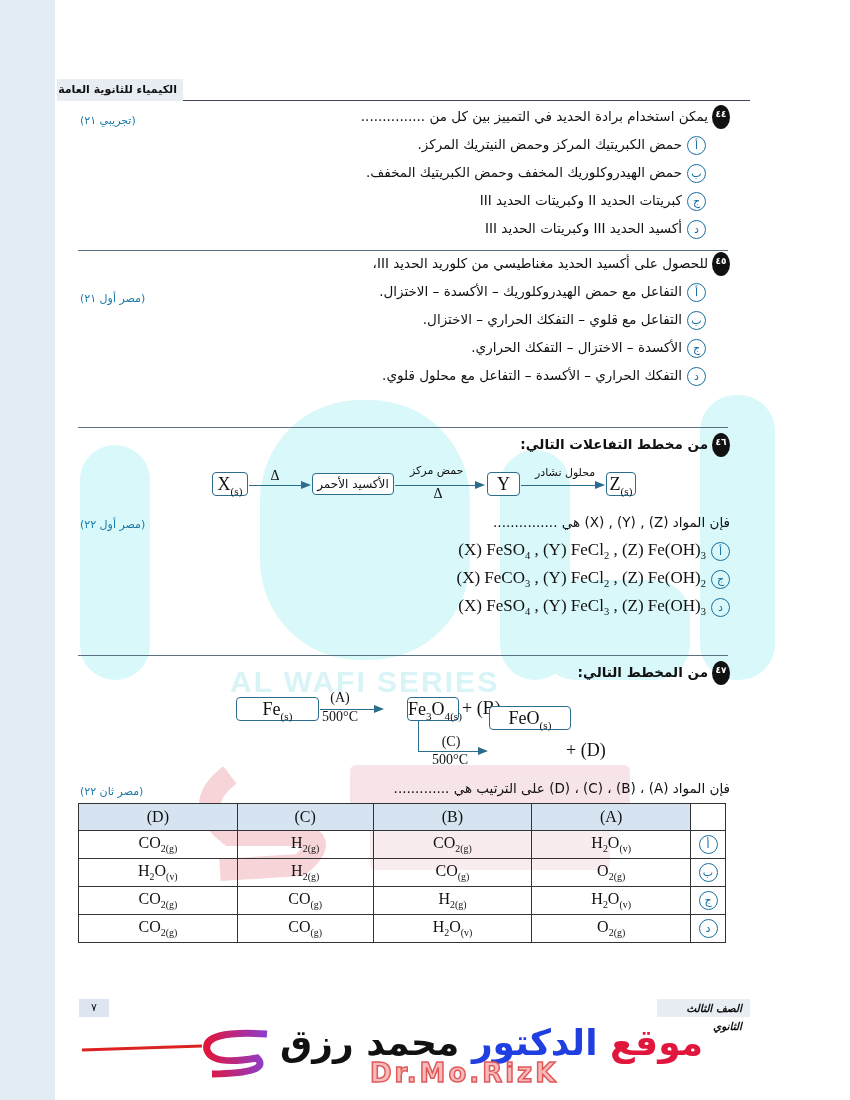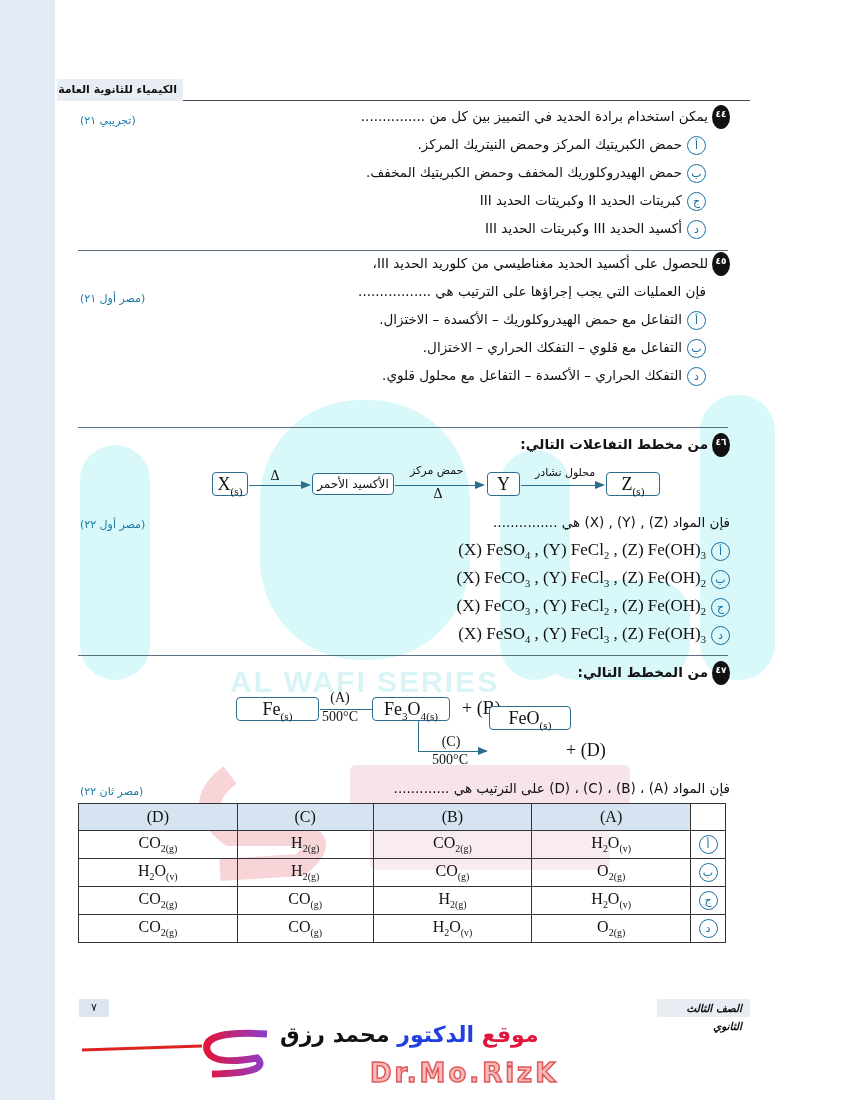--- a/index.html
+++ b/index.html
@@ -31,21 +31,21 @@
   .lbl { position:absolute; font-size:14px; text-align:center; font-family:"Liberation Serif",serif; }
   .lbl-ar { position:absolute; font-size:11px; font-family:"DejaVu Sans",sans-serif; direction:rtl; }
 
   table.ans { position:absolute; left:78px; top:803px; width:648px; border-collapse:collapse; direction:rtl; font-family:"Liberation Serif",serif; font-size:16px; }
   table.ans th, table.ans td { border:1px solid #333; height:27px; text-align:center; padding:0; }
   table.ans th { background:#d6e4f1; font-weight:normal; height:26px; }
   table.ans td.badge-cell { width:34px; }
 
   .footer-num { position:absolute; left:79px; top:999px; width:30px; height:18px; background:#dde6f0; font-family:"DejaVu Sans",sans-serif; font-size:11px; text-align:center; line-height:18px; }
   .footer-tab { position:absolute; left:657px; top:999px; right:100px; height:18px; background:#e8edf4; font-family:"DejaVu Sans",sans-serif; font-size:10.5px; font-weight:bold; direction:rtl; text-align:right; padding-right:8px; line-height:18px;font-style:italic; }
-  .brand { position:absolute; left:280px; top:1022px; direction:rtl; font-family:"DejaVu Sans",sans-serif; font-weight:bold; font-size:22px; white-space:nowrap; }
+  .brand { position:absolute; left:280px; top:1022px; direction:rtl; font-family:"DejaVu Sans",sans-serif; font-weight:bold; font-size:36px; white-space:nowrap; }
   .brand .r { color:#e0163c; } .brand .b { color:#1f3fe0; } .brand .k { color:#111; }
   .brand-latin { position:absolute; left:370px; top:1058px; font-family:"DejaVu Sans",sans-serif; font-weight:bold; font-size:26px; color:#f7b9b9; letter-spacing:3px; -webkit-text-stroke:1.5px #e05a5a; }
 </style>
 </head>
 <body>
 
 <div class="left-strip"></div>
 
 <div class="watermark">
   <div class="wm-bar" style="left:10px;top:55px;width:70px;height:235px;"></div>
@@ -69,63 +69,62 @@
   <div class="q-line" style="padding-right:24px;"><span class="opt-badge">أ</span><span>حمض الكبريتيك المركز وحمض النيتريك المركز.</span></div>
   <div class="q-line" style="padding-right:24px;"><span class="opt-badge">ب</span><span>حمض الهيدروكلوريك المخفف وحمض الكبريتيك المخفف.</span></div>
   <div class="q-line" style="padding-right:24px;"><span class="opt-badge">ج</span><span>كبريتات الحديد II وكبريتات الحديد III</span></div>
   <div class="q-line" style="padding-right:24px;"><span class="opt-badge">د</span><span>أكسيد الحديد III وكبريتات الحديد III</span></div>
 </div>
 <div class="source" style="top:114px;">(تجريبي ٢١)</div>
 <div class="divider" style="top:250px;"></div>
 
 <div class="q" style="top:249px;">
   <div class="q-line"><span class="qnum">٤٥</span><span>للحصول على أكسيد الحديد مغناطيسي من كلوريد الحديد III،</span></div>
-  <div class="q-line" style="padding-right:24px;"><span>فإن العمليات التي يجب إجراؤها على الترتيب هي .................</span></div>
   <div class="q-line" style="padding-right:24px;"><span class="opt-badge">أ</span><span>التفاعل مع حمض الهيدروكلوريك – الأكسدة – الاختزال.</span></div>
   <div class="q-line" style="padding-right:24px;"><span class="opt-badge">ب</span><span>التفاعل مع قلوي – التفكك الحراري – الاختزال.</span></div>
+  <div class="q-line" style="padding-right:24px;"><span class="opt-badge">ج</span><span>الأكسدة – الاختزال – التفكك الحراري.</span></div>
   <div class="q-line" style="padding-right:24px;"><span class="opt-badge">د</span><span>التفكك الحراري – الأكسدة – التفاعل مع محلول قلوي.</span></div>
 </div>
 <div class="source" style="top:292px;">(مصر أول ٢١)</div>
 <div class="divider" style="top:427px;"></div>
 
 <div class="q" style="top:430px;">
   <div class="q-line bold"><span class="qnum">٤٦</span><span>من مخطط التفاعلات التالي:</span></div>
 </div>
 <div>
   <div class="box" style="left:212px;top:472px;width:36px;height:24px;line-height:22px;"><span>X</span><sub>(s)</sub></div>
   <div class="arrow" style="left:249px;top:485px;width:60px;"></div>
   <div class="lbl" style="left:265px;top:468px;width:20px;">Δ</div>
   <div class="box" style="left:312px;top:473px;width:82px;height:22px;line-height:20px;font-family:'DejaVu Sans',sans-serif;font-size:12px;">الأكسيد الأحمر</div>
   <div class="arrow" style="left:395px;top:485px;width:88px;"></div>
   <div class="lbl-ar" style="left:410px;top:464px;">حمض مركز</div>
   <div class="lbl" style="left:428px;top:486px;width:20px;">Δ</div>
   <div class="box" style="left:487px;top:472px;width:33px;height:24px;line-height:22px;">Y</div>
   <div class="arrow" style="left:521px;top:485px;width:82px;"></div>
   <div class="lbl-ar" style="left:535px;top:466px;">محلول نشادر</div>
-  <div class="box" style="left:606px;top:472px;width:54px;height:24px;line-height:22px;"><span>Z</span><sub>(s)</sub></div>
+  <div class="box" style="left:606px;top:472px;width:30px;height:24px;line-height:22px;"><span>Z</span><sub>(s)</sub></div>
 </div>
 <div class="q" style="top:508px;">
   <div class="q-line"><span>فإن المواد (Z) , (Y) , (X) هي ...............</span></div>
   <div class="q-line formula"><span class="opt-badge">أ</span><span style="direction:ltr;unicode-bidi:embed;"><span>(X) FeSO</span><sub>4</sub> , <span>(Y) FeCl</span><sub>2</sub> , <span>(Z) Fe(OH)</span><sub>3</sub></span></div>
-  <div class="q-line formula"><span class="opt-badge">ب</span><span style="direction:ltr;unicode-bidi:embed;"><span>(X) FeCO</span><sub>3</sub> , <span>(Y) FeCl</span><sub>3</sub> , <span>(Z) Fe(OH)</span><sub>2</sub></span></div>
   <div class="q-line formula"><span class="opt-badge">ج</span><span style="direction:ltr;unicode-bidi:embed;"><span>(X) FeCO</span><sub>3</sub> , <span>(Y) FeCl</span><sub>2</sub> , <span>(Z) Fe(OH)</span><sub>2</sub></span></div>
   <div class="q-line formula"><span class="opt-badge">د</span><span style="direction:ltr;unicode-bidi:embed;"><span>(X) FeSO</span><sub>4</sub> , <span>(Y) FeCl</span><sub>3</sub> , <span>(Z) Fe(OH)</span><sub>3</sub></span></div>
 </div>
 <div class="source" style="top:518px;">(مصر أول ٢٢)</div>
 <div class="divider" style="top:655px;"></div>
 
 <div class="q" style="top:658px;">
   <div class="q-line bold"><span class="qnum">٤٧</span><span>من المخطط التالي:</span></div>
 </div>
 <div>
   <div class="box" style="left:236px;top:697px;width:83px;height:24px;line-height:22px;"><span>Fe</span><sub>(s)</sub></div>
   <div class="arrow" style="left:320px;top:709px;width:62px;"></div>
   <div class="lbl" style="left:325px;top:690px;width:30px;">(A)</div>
   <div class="lbl" style="left:318px;top:709px;width:44px;">500°C</div>
-  <div class="box" style="left:372px;top:697px;width:78px;height:24px;line-height:22px;"><span>Fe</span><sub>3</sub><span>O</span><sub>4(s)</sub></div>
+  <div class="box" style="left:407px;top:697px;width:52px;height:24px;line-height:22px;"><span>Fe</span><sub>3</sub><span>O</span><sub>4(s)</sub></div>
   <div class="lbl" style="left:462px;top:698px;font-size:18px;">+ (B)</div>
   <div style="position:absolute;left:418px;top:721px;height:30px;border-left:1.5px solid #2c6c8c;"></div>
   <div class="arrow" style="left:418px;top:751px;width:68px;"></div>
   <div class="lbl" style="left:436px;top:734px;width:30px;">(C)</div>
   <div class="lbl" style="left:428px;top:752px;width:44px;">500°C</div>
   <div class="box" style="left:489px;top:706px;width:82px;height:24px;line-height:22px;"><span>FeO</span><sub>(s)</sub></div>
   <div class="lbl" style="left:566px;top:740px;font-size:18px;">+ (D)</div>
 </div>
 <div class="q" style="top:774px;">
   <div class="q-line"><span>فإن المواد (A) ، (B) ، (C) ، (D) على الترتيب هي .............</span></div>

